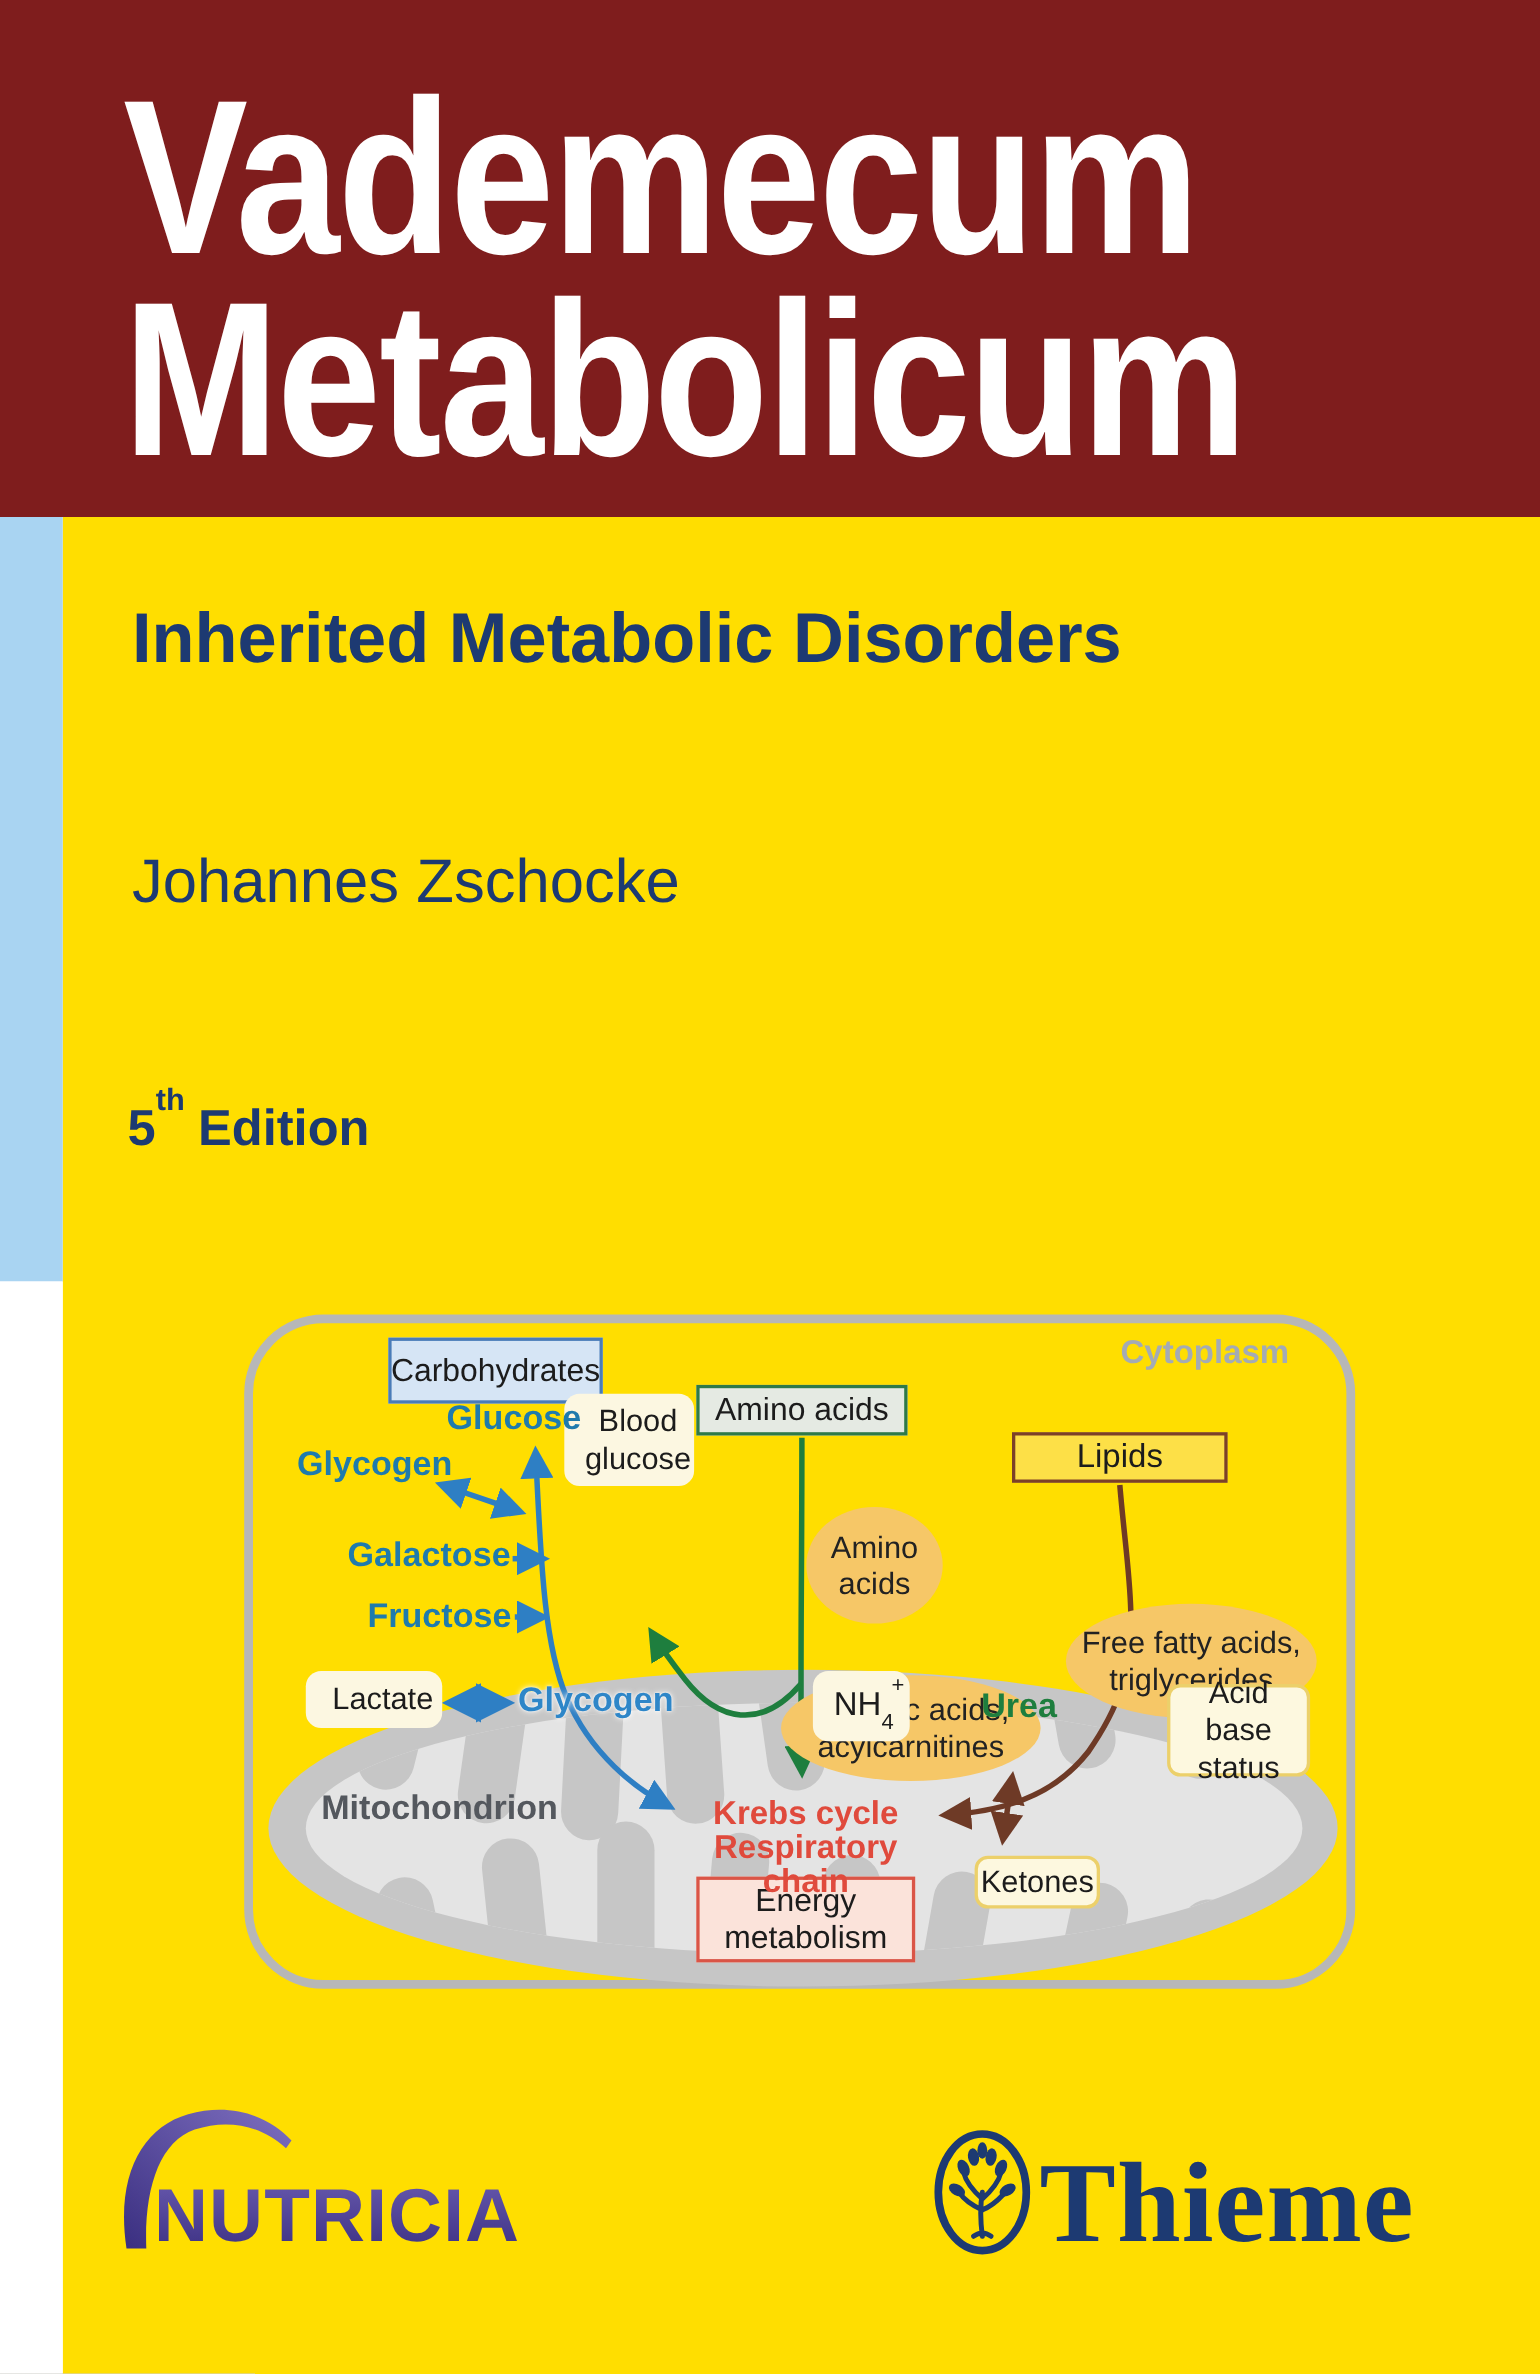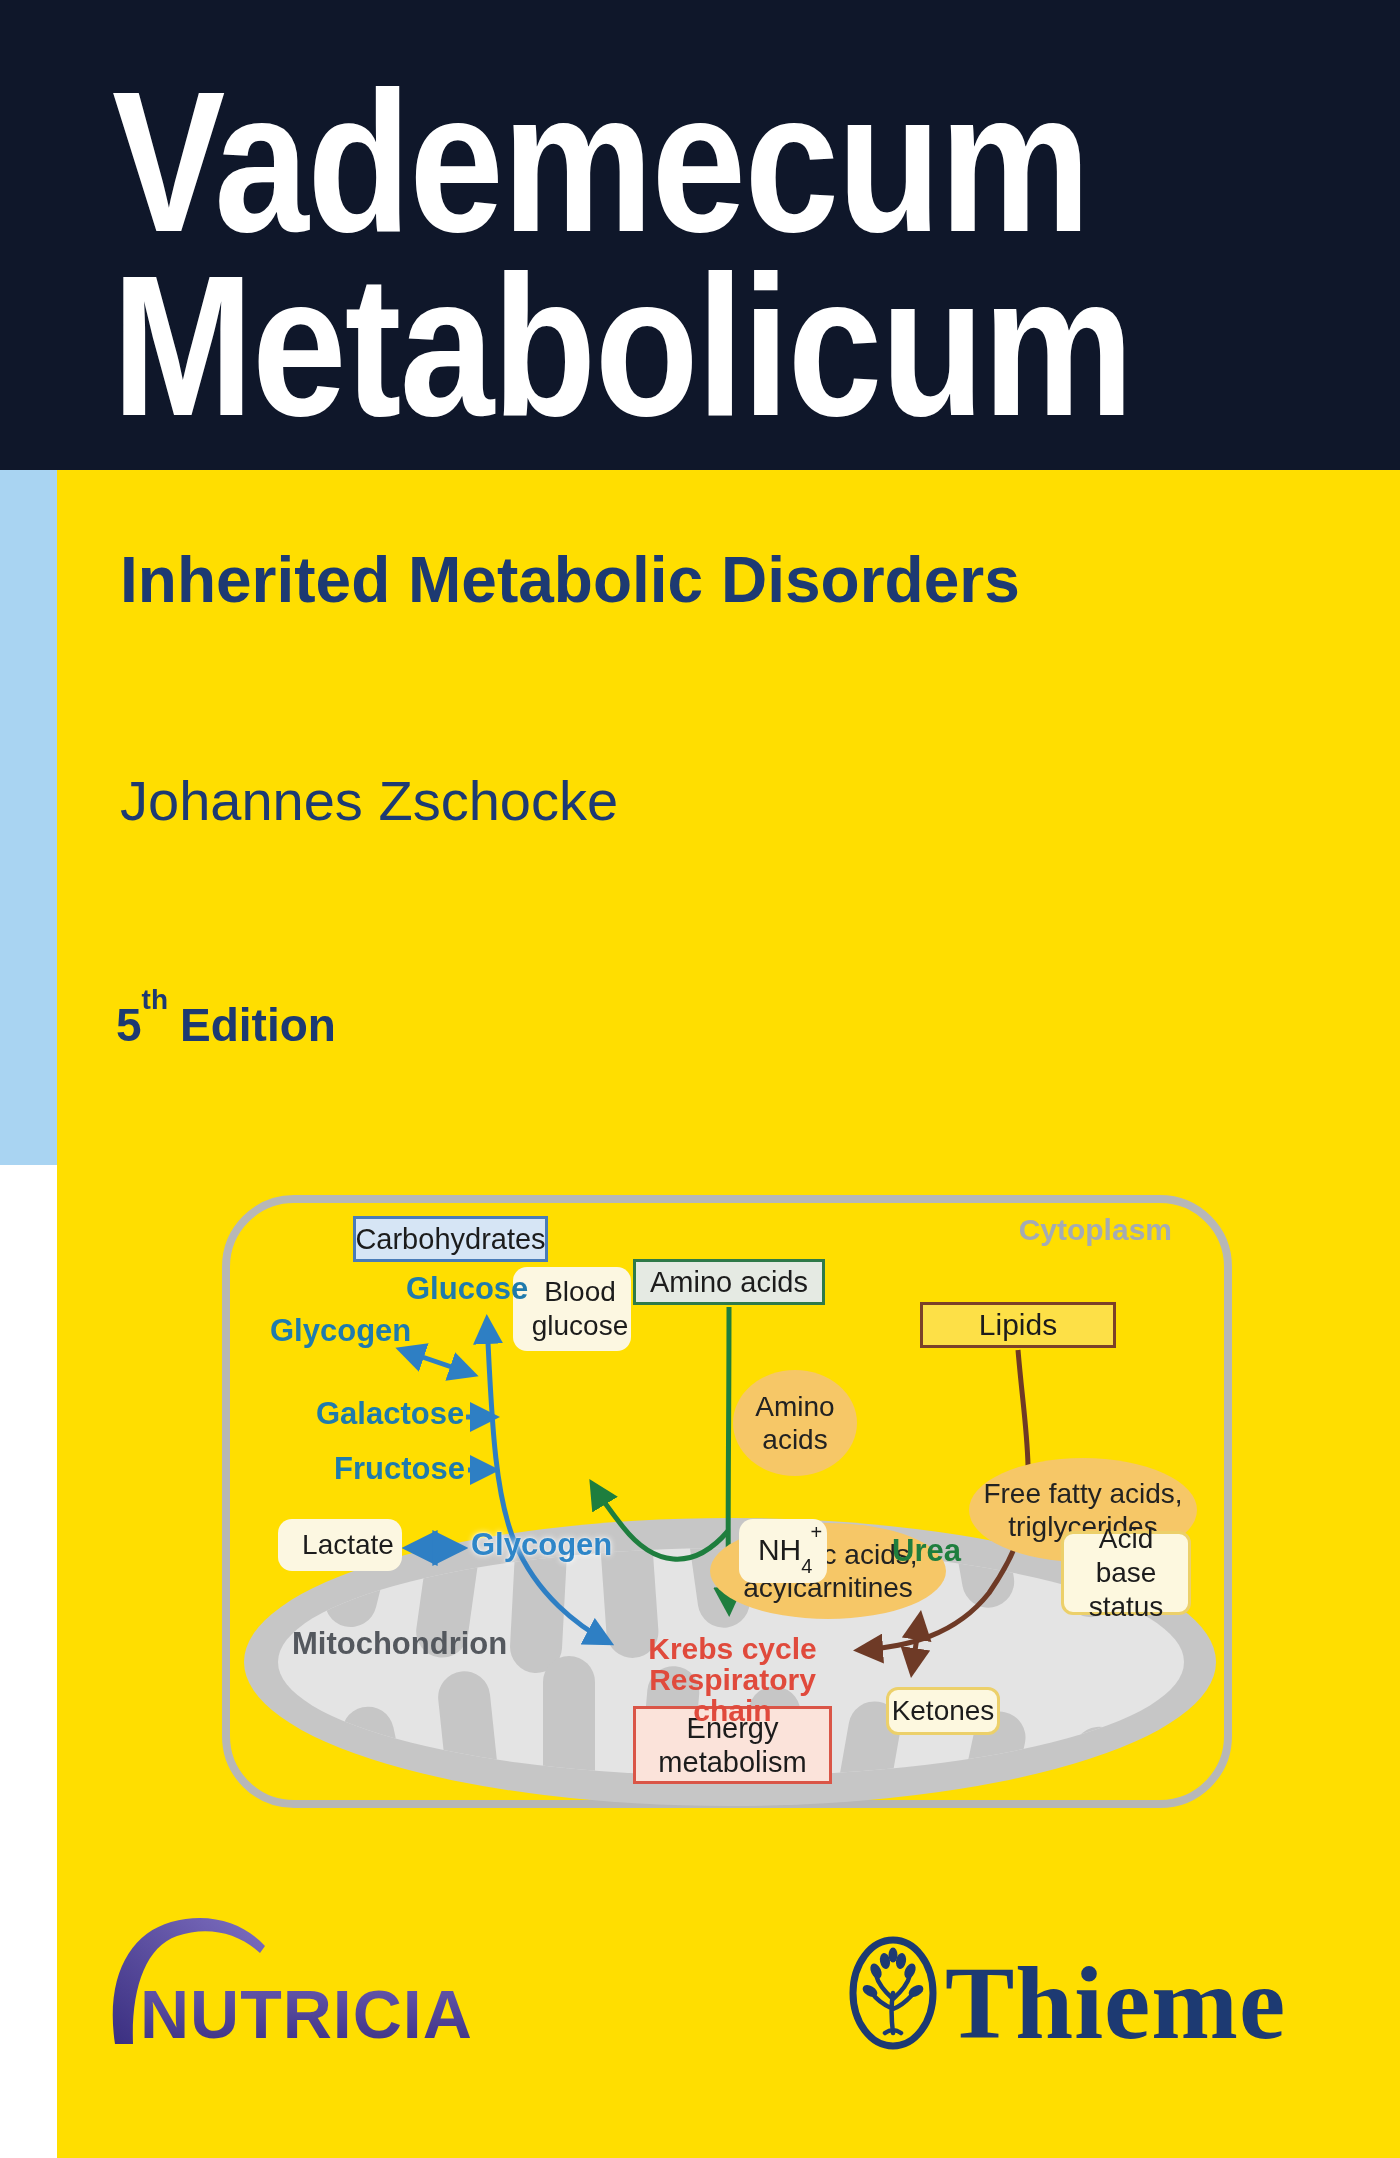--- a/index.html
+++ b/index.html
@@ -1,21 +1,21 @@
 <!DOCTYPE html>
 <html><head>
 <meta charset="utf-8">
 <style>
   html,body{margin:0;padding:0;background:#888;}
   #canvas{position:relative;width:1400px;height:2158px;background:#ffffff;overflow:hidden;
           font-family:"Liberation Sans",sans-serif;}
   .abs{position:absolute;}
 
   
-  .header{left:0;top:0;width:1400px;height:470px;background:#0f172a;}
+  .header{left:0;top:0;width:1400px;height:470px;background:#7f1d1d;}
   .title{left:112px;top:70px;color:#ffffff;font-size:200px;font-weight:700;
          line-height:184px;letter-spacing:-2px;transform:scaleX(.85);transform-origin:left top;white-space:nowrap;}
 
   
   .strip-blue{left:0;top:470px;width:57px;height:695px;background:#a9d4f2;}
   .strip-white{left:0;top:1165px;width:57px;height:993px;background:#ffffff;}
   .yellow{left:57px;top:470px;width:1343px;height:1688px;background:#ffde00;}
 
   .subtitle{left:120px;top:540px;color:#1d3a72;font-size:64px;font-weight:700;line-height:80px;white-space:nowrap;}
   .authors{left:120px;top:763px;color:#1d3a72;font-size:56px;font-weight:500;line-height:75px;white-space:nowrap;}
@@ -145,21 +145,21 @@
     <div class="ell" style="left:503px;top:167px;width:124px;height:106px;">
         <span>Amino acids</span>
       </div>
     <div class="ell" style="left:739px;top:255px;width:228px;height:104px;">
         <span style="width:215px;">Free fatty acids, triglycerides</span>
       </div>
     <div class="ell" style="left:480px;top:320px;width:236px;height:96px;">
         <span style="width:220px;">Organic acids, acylcarnitines</span>
       </div>
 
-    <div class="bx carbo" style="left:123px;top:13px;width:195px;height:46px;">
+    <div class="bx carbo" style="left:123px;top:13px;width:195px;height:60px;">
         <span>Carbohydrates</span>
       </div>
     <div class="bx cream" style="left:283px;top:64px;width:118px;height:84px;">
         <span style="width:100px;">Blood glucose</span>
       </div>
     <div class="bx aminobox" style="left:403px;top:56px;width:192px;height:46px;">
         <span>Amino acids</span>
       </div>
     <div class="bx lipidsbox" style="left:690px;top:99px;width:196px;height:46px;">
         <span>Lipids</span>

